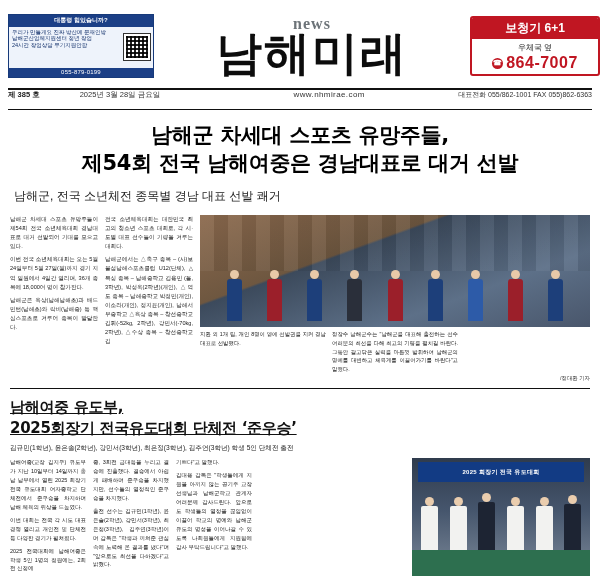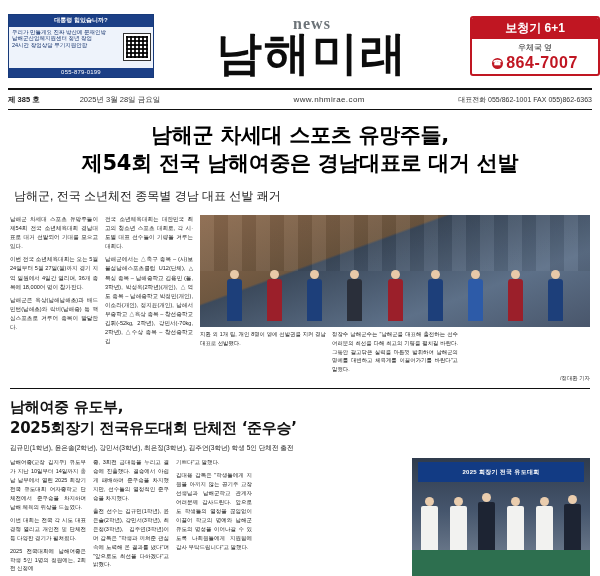--- a/index.html
+++ b/index.html
@@ -87,21 +87,21 @@
     width:11px;height:11px;border-radius:50%;background:#c01622;color:#fff;
     font-size:7px;display:flex;align-items:center;justify-content:center;
   }
 
   
   .rule-thick { border-top: 2px solid #111; margin: 2px 8px 0; }
   .infobar {
     margin: 0 8px;
     border-bottom: 1px solid #111;
     height: 20px;
-    display: flex; align-items: center;
+    display: flex; align-items: flex-start;
     font-size: 7.5px; color: #222;
   }
   .infobar .issue { font-weight: bold; margin-right: 8px; }
   .infobar .date { color:#333;margin-left:32px; }
   .infobar .site { flex:1; text-align:center; font-size:8px; color:#333; letter-spacing:.4px;padding-left:40px; }
   .infobar .contact { font-size:7px; color:#333; }
 
   
   .headline {
     text-align:center;
@@ -158,21 +158,21 @@
   }
   .cap p { flex:1; text-align: justify; }
   .byline { text-align:right; font-size:5.4px; color:#333; padding-top:2px; }
 
   .divider { border-top: 1px solid #111; margin: 6px 10px 0; }
 
   
   .art2 { padding: 8px 10px 0; }
   .art2 h2 {
     font-family:"DejaVu Sans", sans-serif;
-    font-size: 15px; font-weight:bold; line-height:1.4; letter-spacing:-.3px;
+    font-size: 15px; font-weight:bold; line-height:1.4; letter-spacing:-.3px;text-decoration:underline;
   }
   .art2 .sub2 { font-size:6.6px; color:#222; padding:5px 0 5px; }
   .art2row { display:flex; gap:7px; }
   .art2cols { display:flex; gap:7px; flex:1; }
   .col2 {
     width: 76px; font-size:5.5px; line-height:1.62; text-align:justify; color:#1a1a1a;
   }
   .col2 p { margin-bottom:4px; }
   .photo2wrap { width: 178px; }
   .photo2 {

